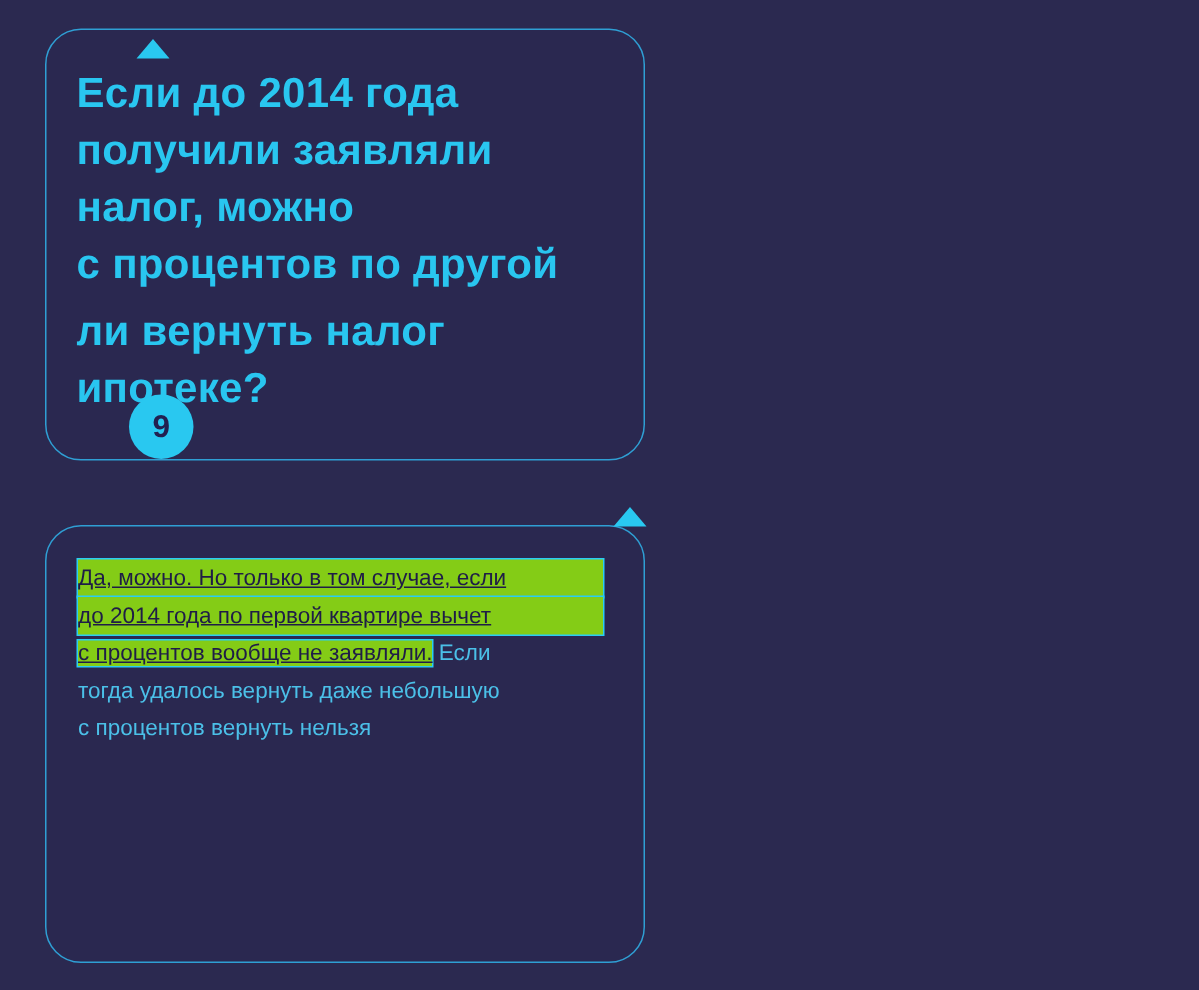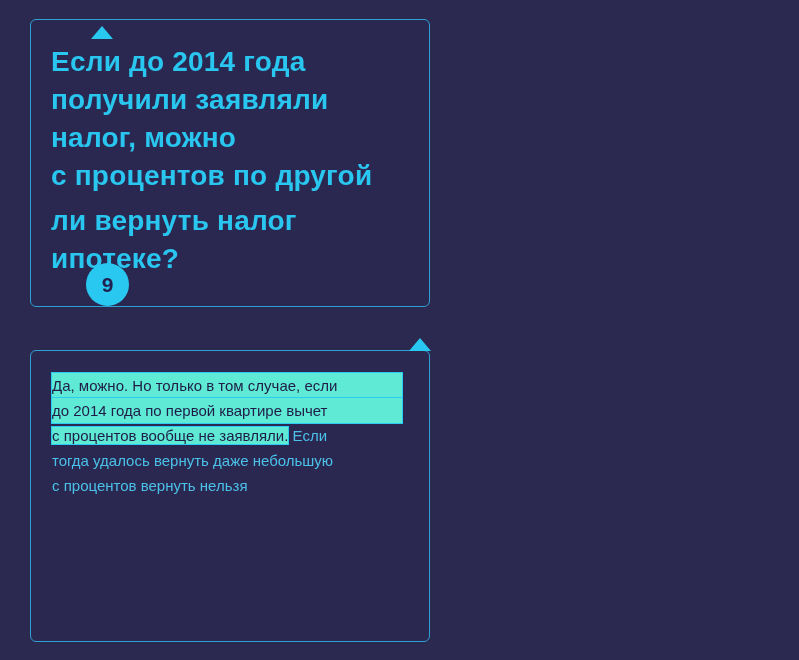--- a/index.html
+++ b/index.html
@@ -22,21 +22,21 @@
     width: 799px;
     height: 660px;
   }
 
   
   .card {
     position: absolute;
     box-sizing: border-box;
     background: #2a2850;
     border: 1px solid #2f9fd4;
-    border-radius: 6px;
+    border-radius: 24px;
   }
 
   .card-pointer {
     position: absolute;
     width: 0;
     height: 0;
     border-left: 11px solid transparent;
     border-right: 11px solid transparent;
     border-bottom: 13px solid #29c8f0;
   }
@@ -106,23 +106,24 @@
     left: 21px;
     top: 22px;
     width: 350px;
     margin: 0;
     font-size: 15px;
     line-height: 25px;
     color: #4bc0e8;
   }
 
   .answer-body .hl {
-    background: #5eead4;
+    background: #84cc16;
     color: #1f1d47;
     box-shadow: 0 0 0 1px #29cdf4;
+    text-decoration: underline;
   }
   .answer-body .nl {
     display: block;
   }
 </style>
 </head>
 <body>
 
 <div class="stage">
 

